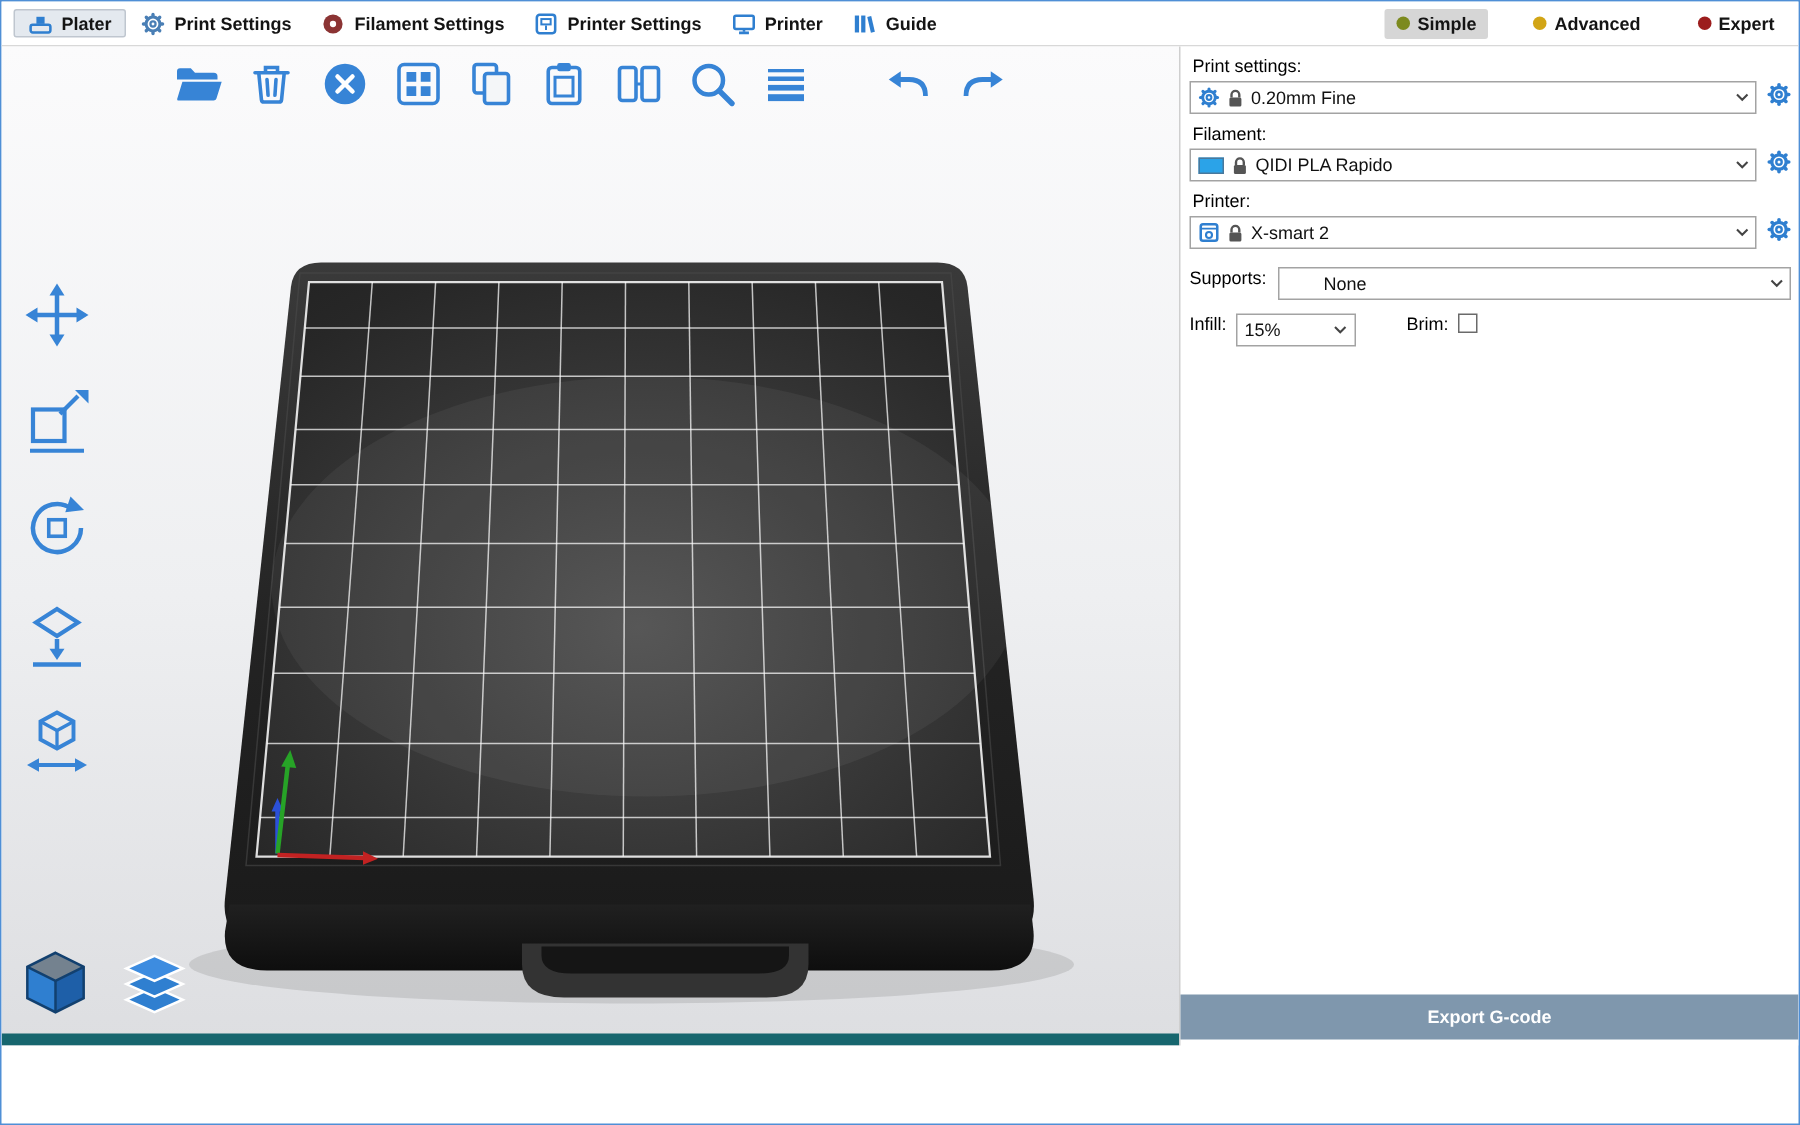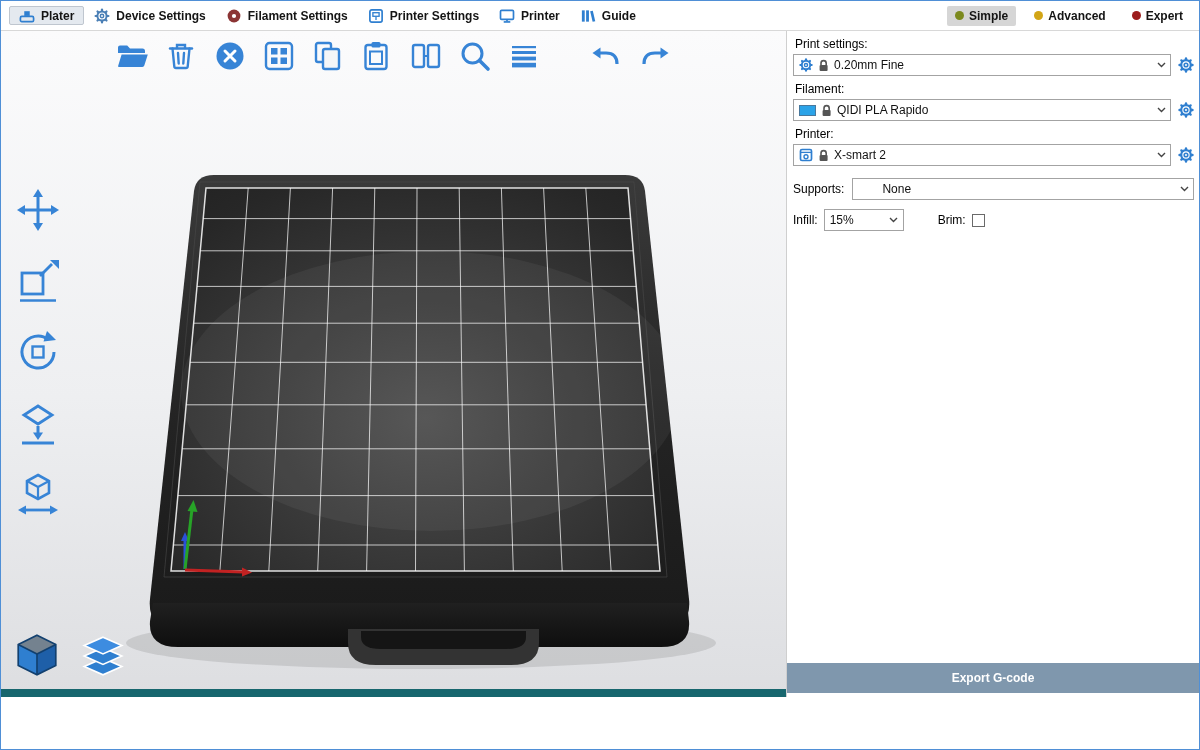--- a/index.html
+++ b/index.html
@@ -16,21 +16,21 @@
   .win-btn{width:46px;height:100%;display:flex;align-items:center;justify-content:center;}
   
   .menubar{height:22px;display:flex;align-items:center;padding-left:6px;background:#fff;}
   .menu-item{font-size:12px;color:#2b2b2b;padding:2px 9px;cursor:default;}
   
   .tabbar{height:30px;box-sizing:border-box;display:flex;align-items:center;background:#fff;
           border-bottom:1px solid #d8d8d8;padding:0 8px;}
   .tab{display:flex;align-items:center;gap:6px;height:19px;padding:0 9px;font-size:12px;
        font-weight:700;color:#141414;box-sizing:border-box;border:1px solid transparent;}
   .tab.selected{background:#e4e9ef;border:1px solid #bfc6cf;border-radius:2px;}
-  .modes{margin-left:auto;display:flex;align-items:flex-start;gap:10px;}
+  .modes{margin-left:auto;display:flex;align-items:flex-start;gap:22px;}
   .mode{display:flex;align-items:center;gap:5px;font-size:12px;font-weight:700;color:#141414;
         padding:3px 8px;border-radius:2px;}
   .mode.selected{background:#d6d6d6;}
   .dot{width:9px;height:9px;border-radius:50%;}
   .dot.simple{background:#7c8a1e;}
   .dot.advanced{background:#d2a516;}
   .dot.expert{background:#9c1d1d;}
   
   .content{display:flex;height:666px;}
   .viewport{position:relative;width:785px;height:100%;flex:0 0 auto;overflow:hidden;
@@ -42,21 +42,21 @@
   .left-toolbar{position:absolute;left:8px;top:150px;display:flex;flex-direction:column;gap:13px;z-index:2;}
   .licon-wrap{width:58px;height:58px;display:flex;align-items:center;justify-content:center;cursor:pointer;}
   .view-toggles{position:absolute;left:10px;bottom:16px;display:flex;gap:14px;align-items:flex-end;z-index:2;}
   .vicon-wrap{width:52px;height:52px;display:flex;align-items:center;justify-content:center;cursor:pointer;}
   .bottom-strip{position:absolute;left:0;right:0;bottom:0;height:8px;background:#17666e;z-index:3;}
   
   .sidebar{flex:1;box-sizing:border-box;background:#fff;border-left:1px solid #cfcfcf;
            display:flex;flex-direction:column;padding:4px 4px 4px 6px;}
   .sb-label{font-size:12px;color:#000;margin:6px 2px 3px;}
   .sb-label.first{margin-top:2px;}
-  .sb-row{display:flex;align-items:center;gap:6px;padding-right:1px;}
+  .sb-row{display:flex;align-items:flex-start;gap:6px;padding-right:1px;}
   .combo{flex:1;height:22px;box-sizing:border-box;border:1px solid #a3a3a3;background:#fff;
          display:flex;align-items:center;gap:5px;padding-left:5px;font-size:12px;color:#111;cursor:pointer;}
   .combo-text{white-space:nowrap;overflow:hidden;}
   .chev{margin-left:auto;width:18px;height:100%;display:flex;align-items:center;justify-content:center;}
   .gear-btn{width:17px;height:17px;display:flex;align-items:center;justify-content:center;cursor:pointer;flex:0 0 auto;}
   .swatch{width:17px;height:11px;background:#2ba3e8;border:1px solid #49789c;box-sizing:border-box;flex:0 0 auto;}
   .inline-label{font-size:12px;color:#000;white-space:nowrap;}
   .supports-row{margin-top:12px;}
   .supports-row .combo{margin-left:2px;}
   .supports-row .combo-text{margin-left:24px;}
@@ -87,21 +87,21 @@
       <svg width="16" height="16" viewBox="0 0 16 16">
         <g stroke="#4a7fb5" stroke-width="2.2" stroke-linecap="round">
           <line x1="8" y1="1.6" x2="8" y2="14.4"></line>
             <line x1="1.6" y1="8" x2="14.4" y2="8"></line>
           <line x1="3.5" y1="3.5" x2="12.5" y2="12.5"></line>
             <line x1="12.5" y1="3.5" x2="3.5" y2="12.5"></line>
         </g>
         <circle cx="8" cy="8" r="4.6" fill="#fff" stroke="#4a7fb5" stroke-width="2"></circle>
         <circle cx="8" cy="8" r="1.7" fill="none" stroke="#4a7fb5" stroke-width="1.5"></circle>
       </svg>
-      <span>Device Settings</span>
+      <span>Print Settings</span>
     </div>
     <div class="tab">
       <svg width="16" height="16" viewBox="0 0 16 16">
         <circle cx="8" cy="8" r="6.4" fill="#8b3434"></circle>
           <circle cx="8" cy="8" r="2.1" fill="#fff"></circle>
       </svg>
       <span>Filament Settings</span>
     </div>
     <div class="tab">
       <svg width="16" height="16" viewBox="0 0 17 17">

